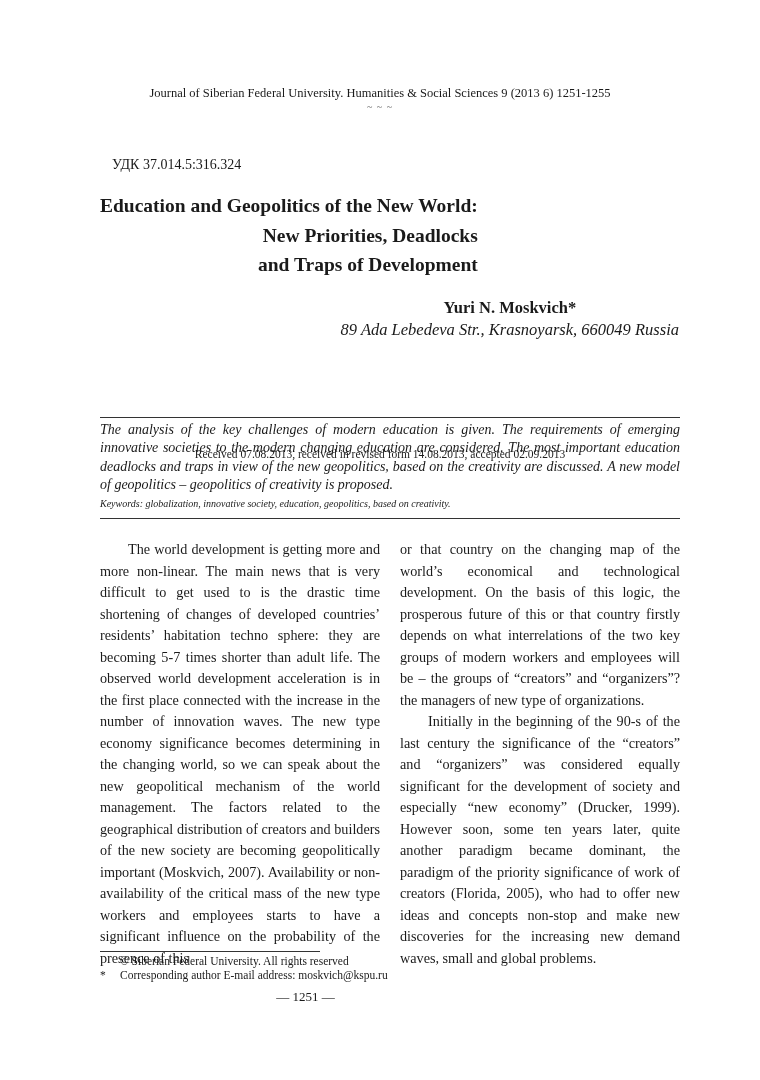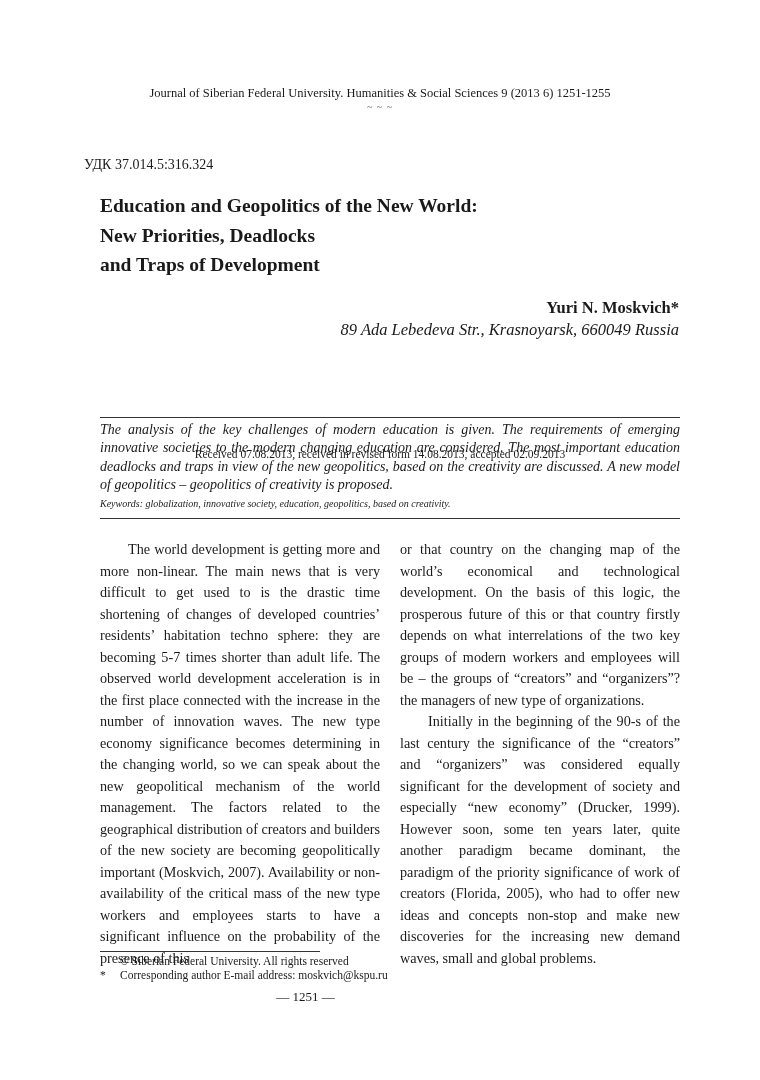--- a/index.html
+++ b/index.html
@@ -1,24 +1,24 @@
 <!DOCTYPE html>
 <html><head>
 <meta charset="utf-8">
 <style>
   html, body { margin:0; padding:0; background:#ffffff; }
   body { width:760px; height:1080px; position:relative; overflow:hidden;
          font-family:"Liberation Serif", serif; color:#1a1a1a; }
   .abs { position:absolute; }
   .journal { top:86px; left:0; width:760px; text-align:center; font-size:12.5px; }
   .tilde { top:101px; left:0; width:760px; text-align:center; font-size:10px; color:#666; letter-spacing:1px; }
-  .udk { top:157px; left:84px; font-size:14px; }
-  .title { top:191px; left:100px; font-size:19.5px; font-weight:bold; line-height:29.5px; }
+  .udk { top:157px; left:112px; font-size:14px; }
+  .title { top:191px; left:100px; font-size:19.5px; font-weight:bold; line-height:29.5px;text-align:right; }
   .author { top:297px; right:81px; text-align:right; font-size:16.5px; line-height:22px; }
-  .author .name { font-weight:bold; }
+  .author .name { font-weight:bold;text-align:center; }
   .author .aff { font-style:italic; }
   .received { top:416px; left:0; width:760px; text-align:center; font-size:11.5px;margin-top:32px; }
   .rule { left:100px; width:580px; height:0; border-top:1.5px solid #333; }
   .abstract { top:421px; left:100px; width:580px; font-style:italic; font-size:14px;
               line-height:18.3px; text-align:justify; }
   .keywords { top:498px; left:100px; width:580px; font-style:italic; font-size:10px; }
   .col { top:539px; width:280px; font-size:14.2px; line-height:21.5px; text-align:justify; }
   .col p { margin:0; text-indent:0; }
   .col p.indent { text-indent:28px; }
   .col-left { left:100px; }

